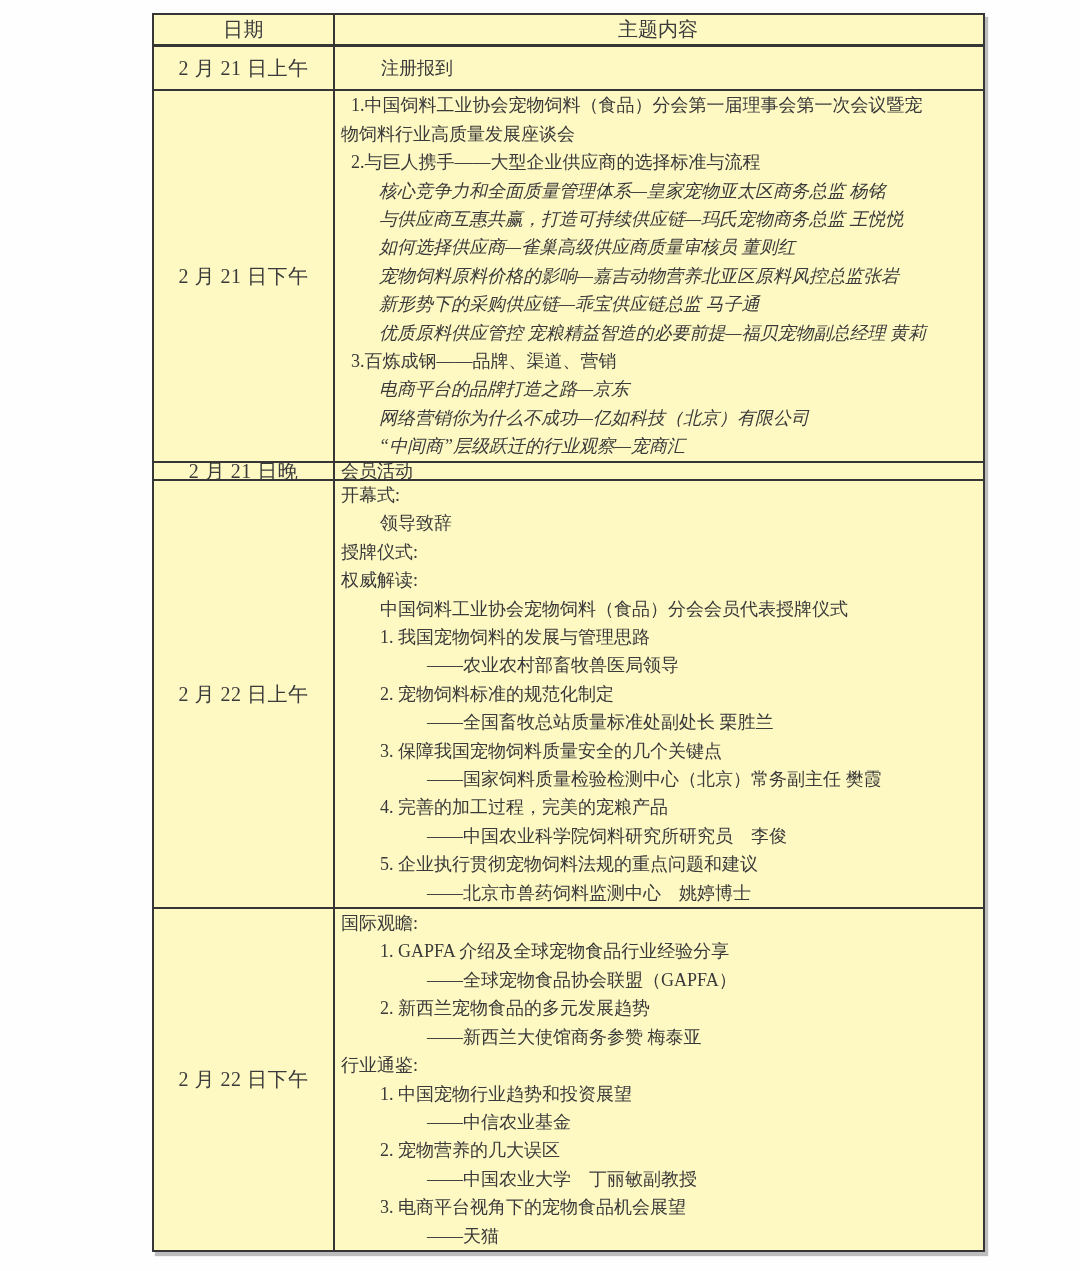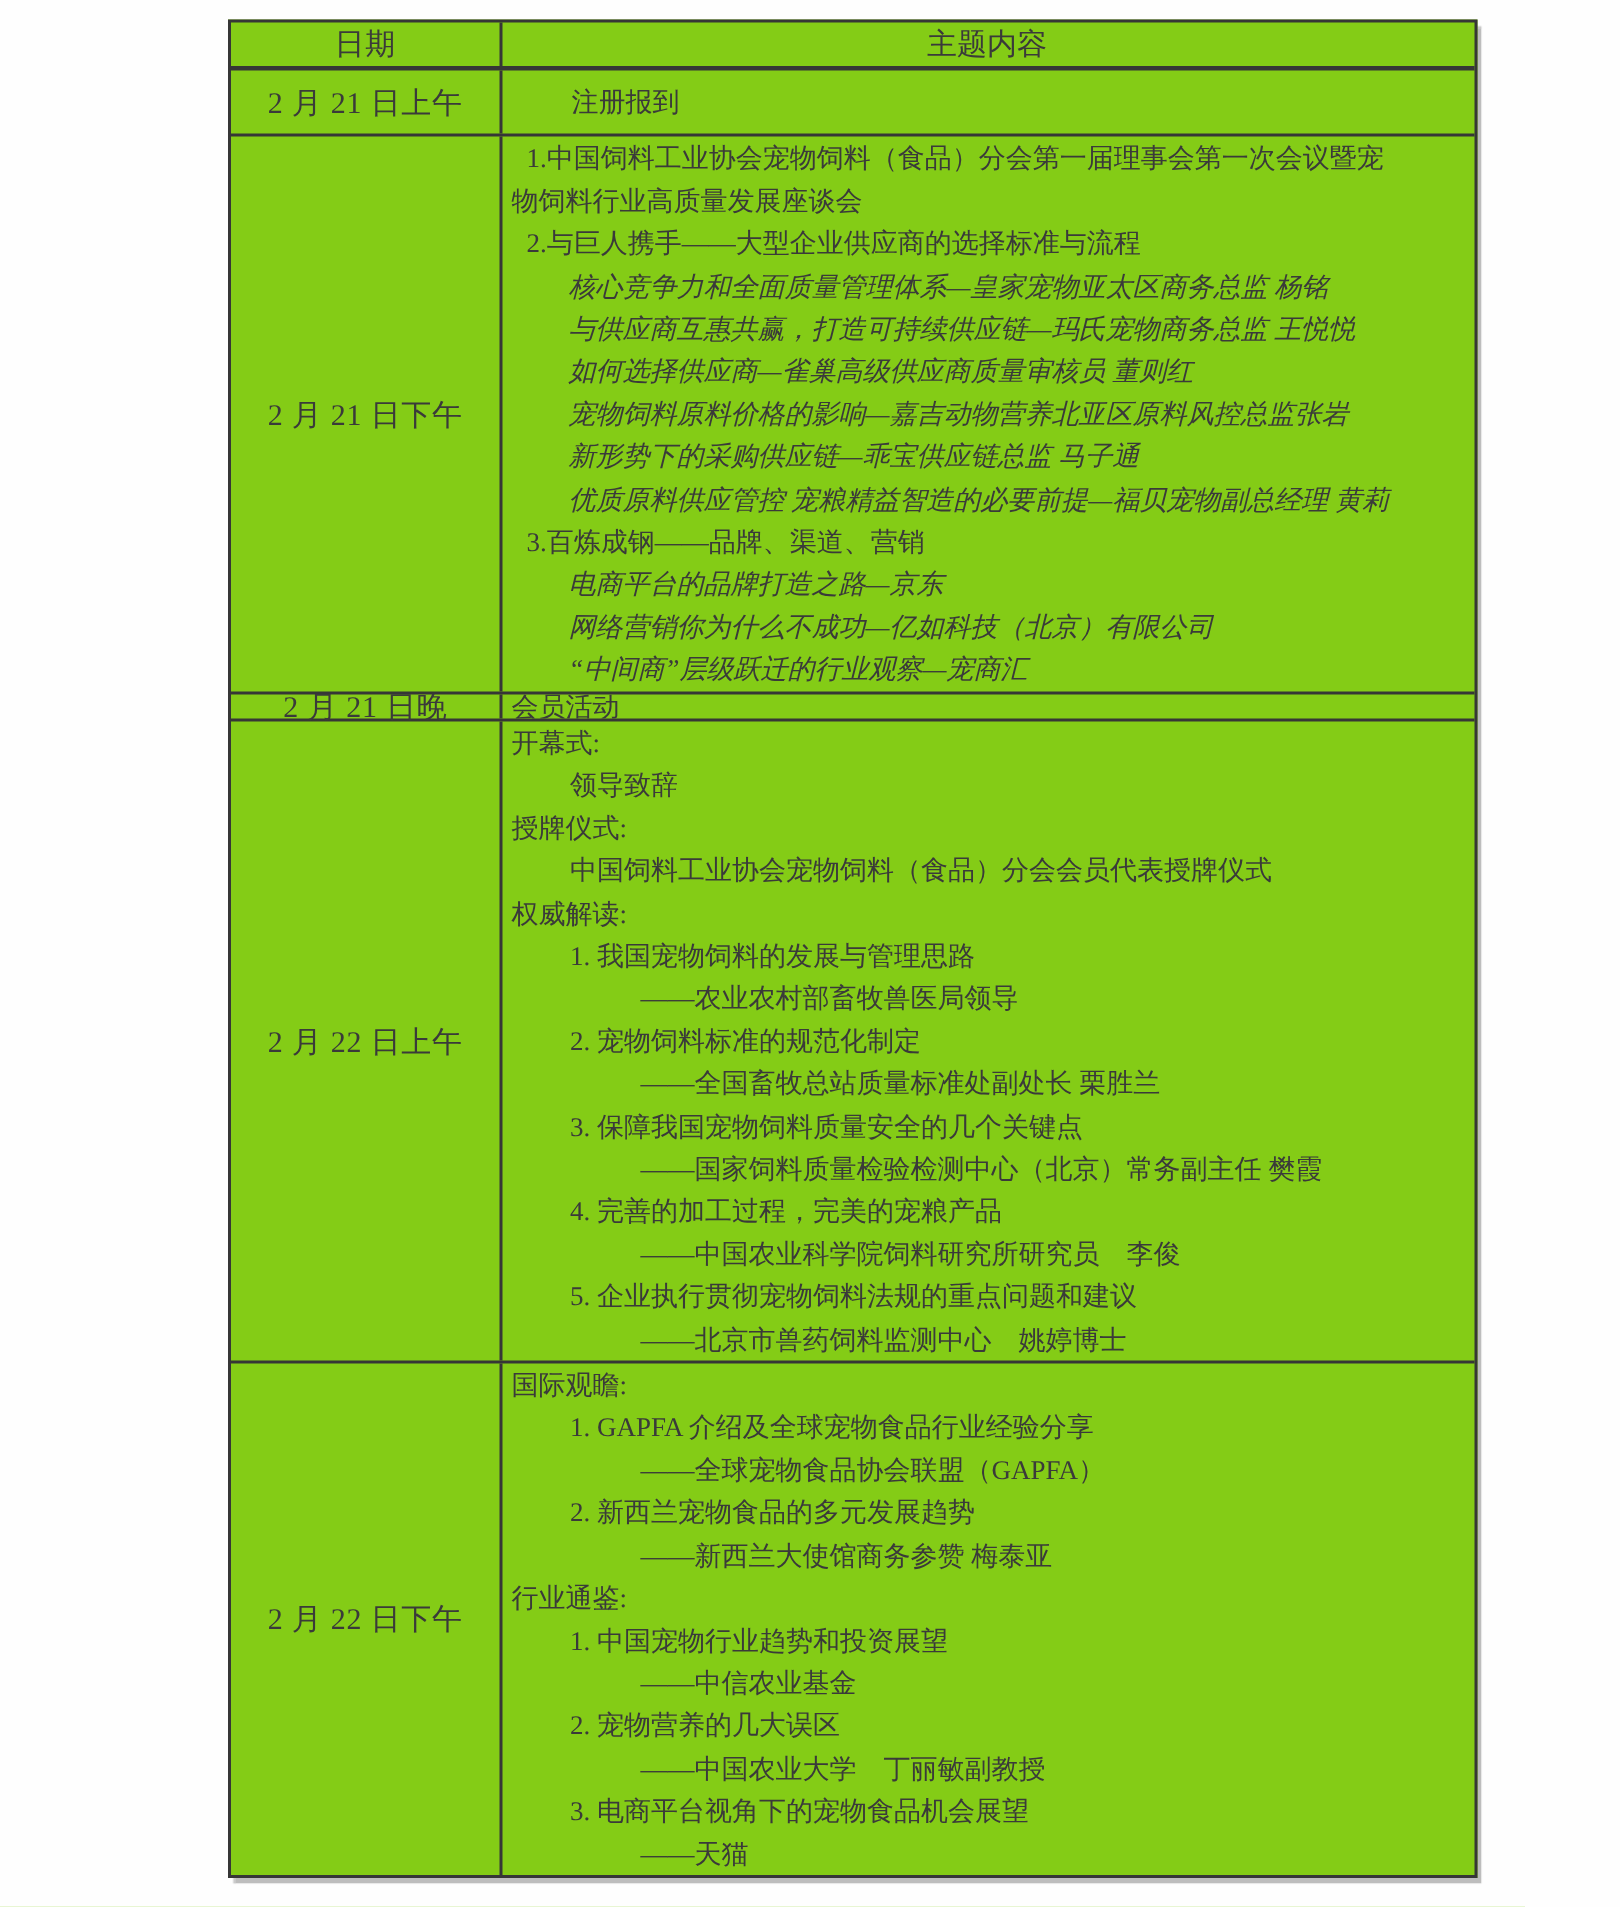--- a/index.html
+++ b/index.html
@@ -12,21 +12,21 @@
     font-family: "Liberation Serif", "DejaVu Serif", serif;
     color: #3a3a3a;
     overflow: hidden;
   }
   .schedule-table {
     position: absolute;
     left: 152px;
     top: 13px;
     width: 833px;
     border: 2px solid #363636;
-    background: #84cc16;
+    background: #fef9c3;
     box-shadow: 3px 4px 1px #bdbdbd;
   }
   .row { display: flex; align-items: stretch; }
   .header-row {
     height: 32px;
     border-bottom: 3px solid #363636;
   }
   .date-cell {
     flex: 0 0 181px;
     border-right: 2px solid #363636;
@@ -106,22 +106,22 @@
           <div class="content-cell">
             <div class="line ind0">会员活动</div>
           </div>
         </div>
         <div class="row">
           <div class="date-cell">2 月 22 日上午</div>
           <div class="content-cell">
             <div class="line ind0">开幕式:</div>
             <div class="line ind3">领导致辞</div>
             <div class="line ind0">授牌仪式:</div>
+            <div class="line ind0">权威解读:</div>
             <div class="line ind3">中国饲料工业协会宠物饲料（食品）分会会员代表授牌仪式</div>
-            <div class="line ind0">权威解读:</div>
             <div class="line ind3">1.  我国宠物饲料的发展与管理思路</div>
             <div class="line ind4">——农业农村部畜牧兽医局领导</div>
             <div class="line ind3">2.  宠物饲料标准的规范化制定</div>
             <div class="line ind4">——全国畜牧总站质量标准处副处长 栗胜兰</div>
             <div class="line ind3">3.  保障我国宠物饲料质量安全的几个关键点</div>
             <div class="line ind4">——国家饲料质量检验检测中心（北京）常务副主任 樊霞</div>
             <div class="line ind3">4.  完善的加工过程，完美的宠粮产品</div>
             <div class="line ind4">——中国农业科学院饲料研究所研究员　李俊</div>
             <div class="line ind3">5.  企业执行贯彻宠物饲料法规的重点问题和建议</div>
             <div class="line ind4">——北京市兽药饲料监测中心　姚婷博士</div>

